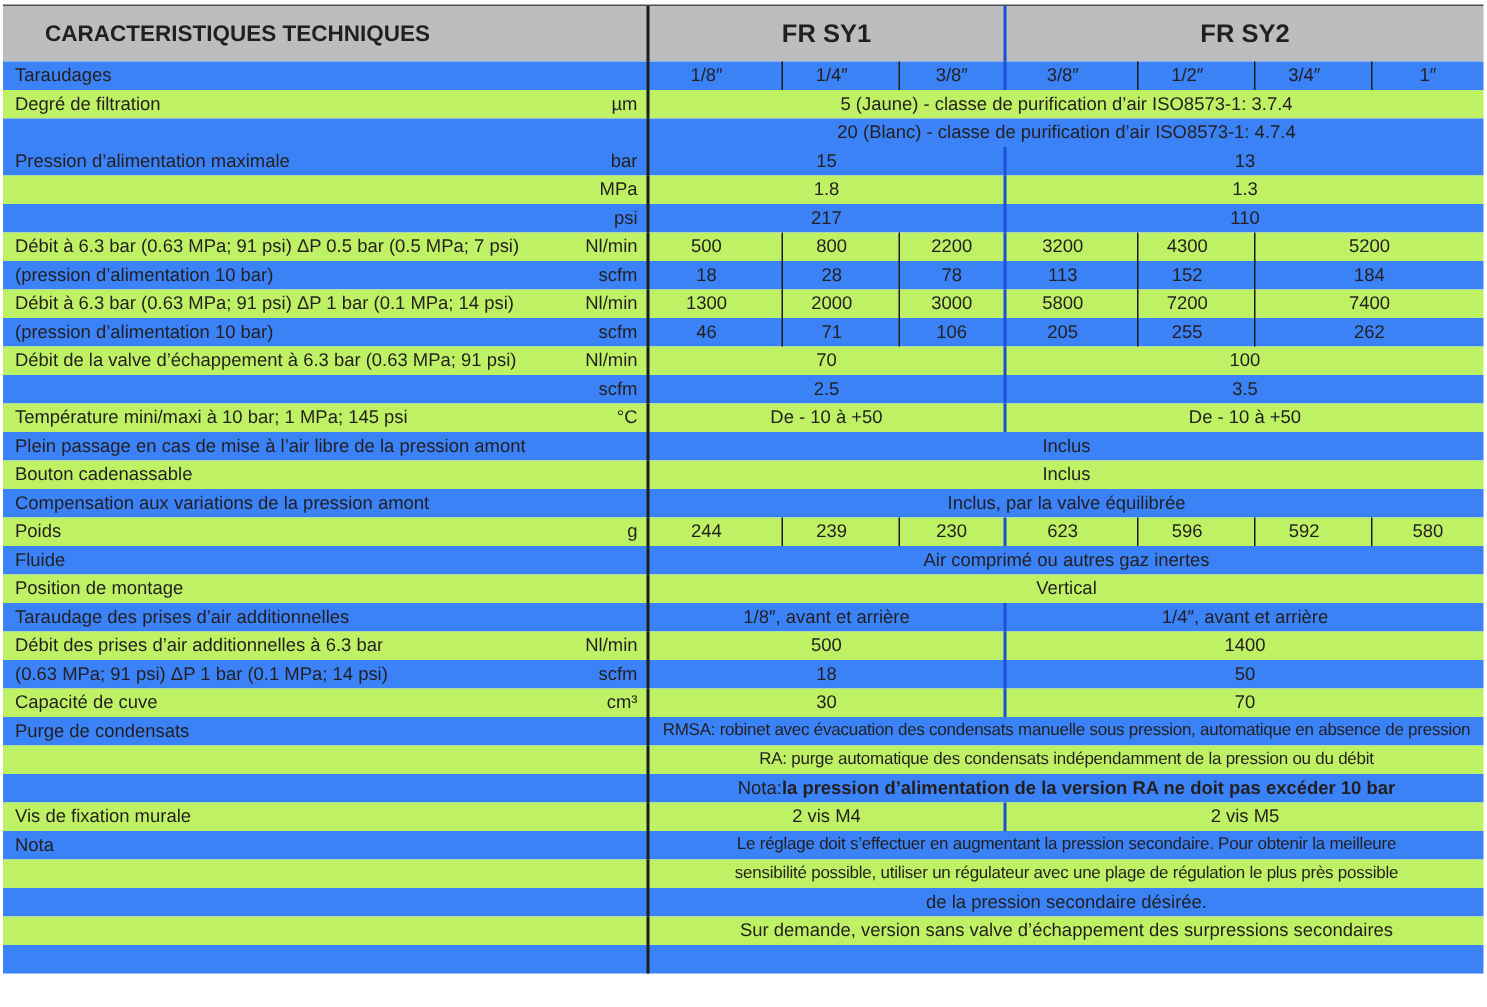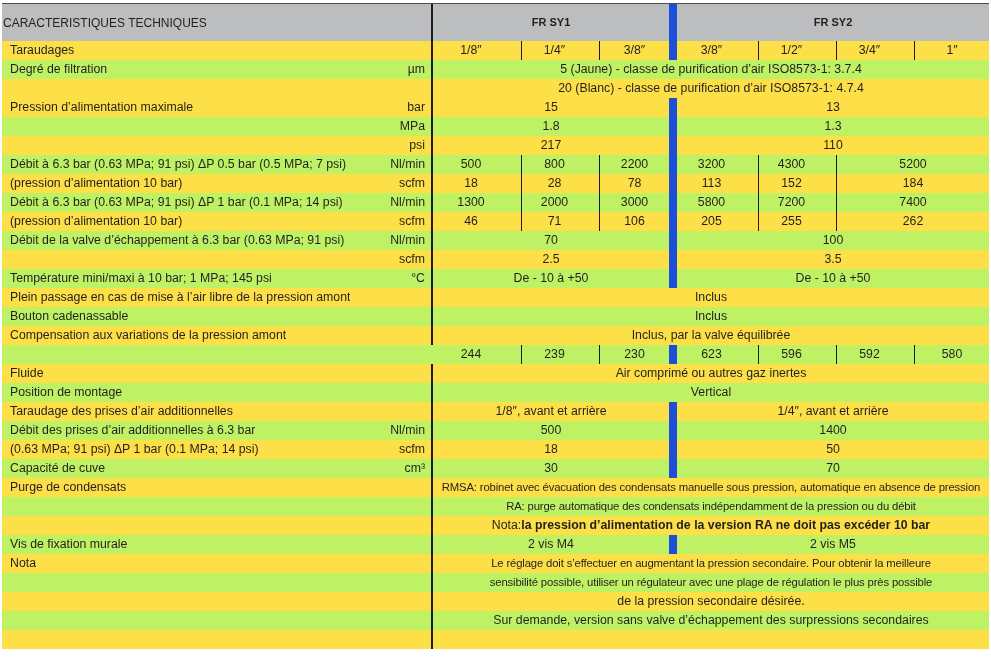--- a/index.html
+++ b/index.html
@@ -8,42 +8,42 @@
     font-family:"Liberation Sans", sans-serif;color:#231f20;
     -webkit-font-smoothing:antialiased;
   }
   .table{position:absolute;top:3px;left:2px;width:987px;border-top:1px solid #4d4d4f;}
   .row{
     display:grid;
     grid-template-columns:431px 76px 78px 82px 77px 78px 78px 87px;
     height:19px;
   }
   .row.hd{height:37px;background:#bbbdbf;}
-  .L{background:#fde047;}
+  .L{background:#3b82f6;}
   .D{background:#bef264;text-align:right;}
   .cell{
     display:flex;align-items:center;justify-content:center;
     font-size:12.3px;line-height:1;white-space:nowrap;overflow:hidden;
   }
   .lbl{
     grid-column:1;justify-content:space-between;
     padding:0 6px 0 8px;border-right:2px solid #1c1c1c;
   }
   .lbl .lab{overflow:hidden;text-overflow:clip;}
   .lbl .unit{margin-left:4px;}
   .s1{grid-column:2 / span 3;}
   .s2{grid-column:5 / span 4;}
   .sAll{grid-column:2 / span 7;}
   .s78{grid-column:7 / span 2;}
   .c2{grid-column:2;} .c3{grid-column:3;} .c4{grid-column:4;}
   .c5{grid-column:5;} .c6{grid-column:6;} .c7{grid-column:7;} .c8{grid-column:8;}
   .dv{border-left:1px solid #1c1c1c;margin-left:12px;}
-  .dv2{border-left:8px solid #1d4ed8;}
-  .hd .lbl{font-size:12px;font-weight:normal;justify-content:flex-start;padding-left:1px;}
-  .hd .cell.prod{font-size:11px;font-weight:bold;}
+  .dv2{border-left:2px solid #1d4ed8;}
+  .hd .lbl{font-size:15px;font-weight:bold;justify-content:flex-start;padding-left:28px;}
+  .hd .cell.prod{font-size:17px;font-weight:bold;}
   .long{font-size:11.3px;letter-spacing:-0.15px;}
   .bold-part{margin-left:0;font-weight:bold;}
 </style>
 </head>
 <body>
 
 <div class="table">
 
   <div class="row hd">
     <div class="cell lbl">CARACTERISTIQUES TECHNIQUES</div>
@@ -191,20 +191,24 @@
     <div class="cell sAll">Inclus</div>
   </div>
   <div class="row L">
     <div class="cell lbl">
         <span class="lab">Compensation aux variations de la pression amont</span>
       </div>
     <div class="cell sAll">Inclus, par la valve équilibrée</div>
   </div>
 
   <div class="row D">
+    <div class="cell lbl">
+        <span class="lab">Poids</span>
+        <span class="unit">g</span>
+      </div>
     <div class="cell c2">244</div>
     <div class="cell c3 dv">239</div>
     <div class="cell c4 dv">230</div>
     <div class="cell c5 dv2">623</div>
     <div class="cell c6 dv">596</div>
     <div class="cell c7 dv">592</div>
     <div class="cell c8 dv">580</div>
   </div>
 
   <div class="row L">

